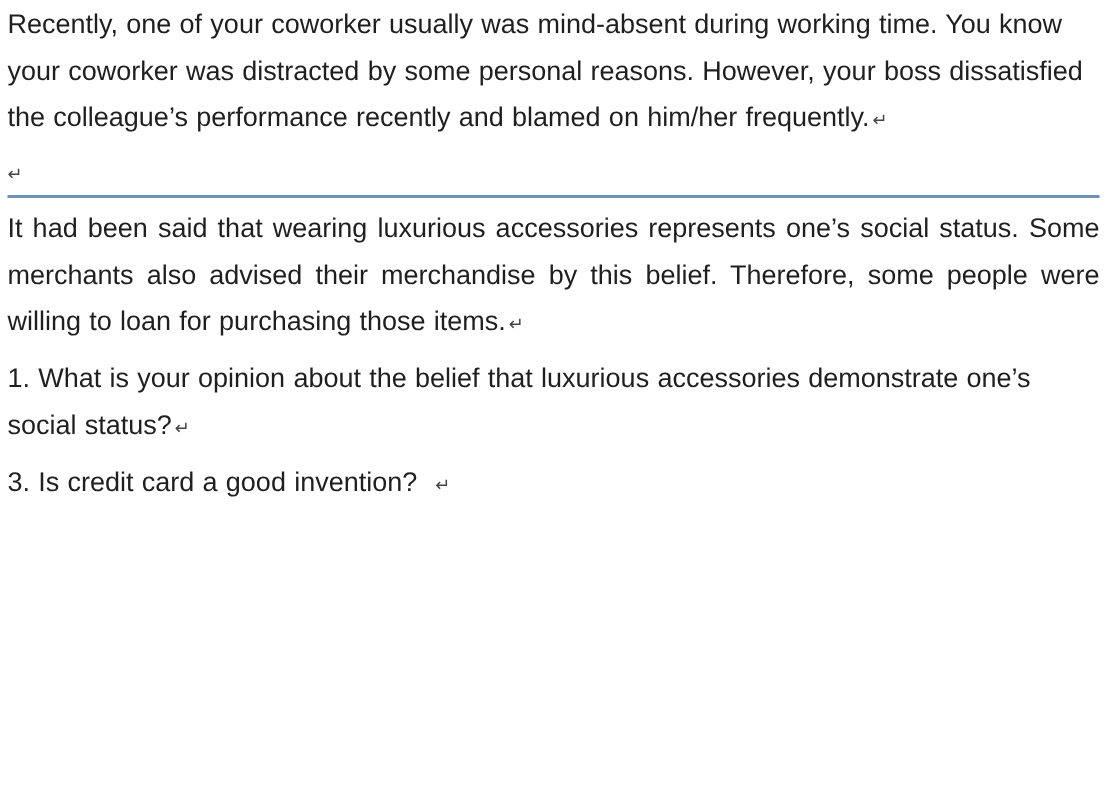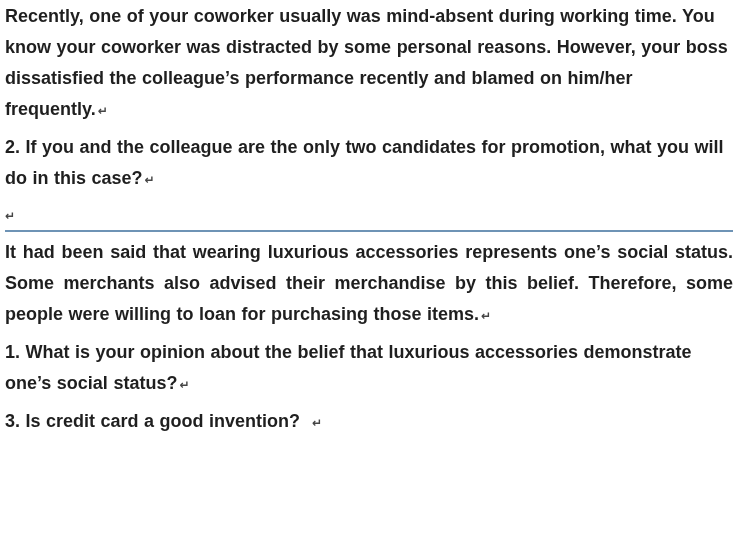--- a/index.html
+++ b/index.html
@@ -15,21 +15,20 @@
   .doc {
     box-sizing: border-box;
     width: 740px;
     height: 539px;
     padding: 1px 7px 0 5px;
     font-family: "Liberation Sans", sans-serif;
     font-size: 18px;
     line-height: 31px;
     color: #1f1f1f;
     background: #ffffff;
-    font-weight: bold;
   }
   .doc p {
     margin: 0 0 5px 0;
     word-spacing: 0.5px;
   }
   .justify {
     text-align: justify;
   }
   .mark {
     font-size: 12px;
@@ -50,21 +49,20 @@
   }
 </style>
 </head>
 <body>
 
 <div class="doc">
 
   <p><span>Recently, one of your coworker usually was mind-absent during working time. You know your coworker was distracted by some personal reasons. However, your boss dissatisfied the colleague’s performance recently and blamed on him/her frequently.</span><span class="mark">↵</span></p>
 
 
-  <p><span>2. If you and the colleague are the only two candidates for promotion, what you will do in this case?</span><span class="mark">↵</span></p>
 
 
   <p class="divider-para"><span class="mark">↵</span></p>
 
   <p class="justify"><span>It had been said that wearing luxurious accessories represents one’s social status. Some merchants also advised their merchandise by this belief. Therefore, some people were willing to loan for purchasing those items.</span><span class="mark">↵</span></p>
 
   <p><span>1. What is your opinion about the belief that luxurious accessories demonstrate one’s social status?</span><span class="mark">↵</span></p>
 
 
   <p><span>3. Is credit card a good invention?</span><span class="mark gap">↵</span></p>

